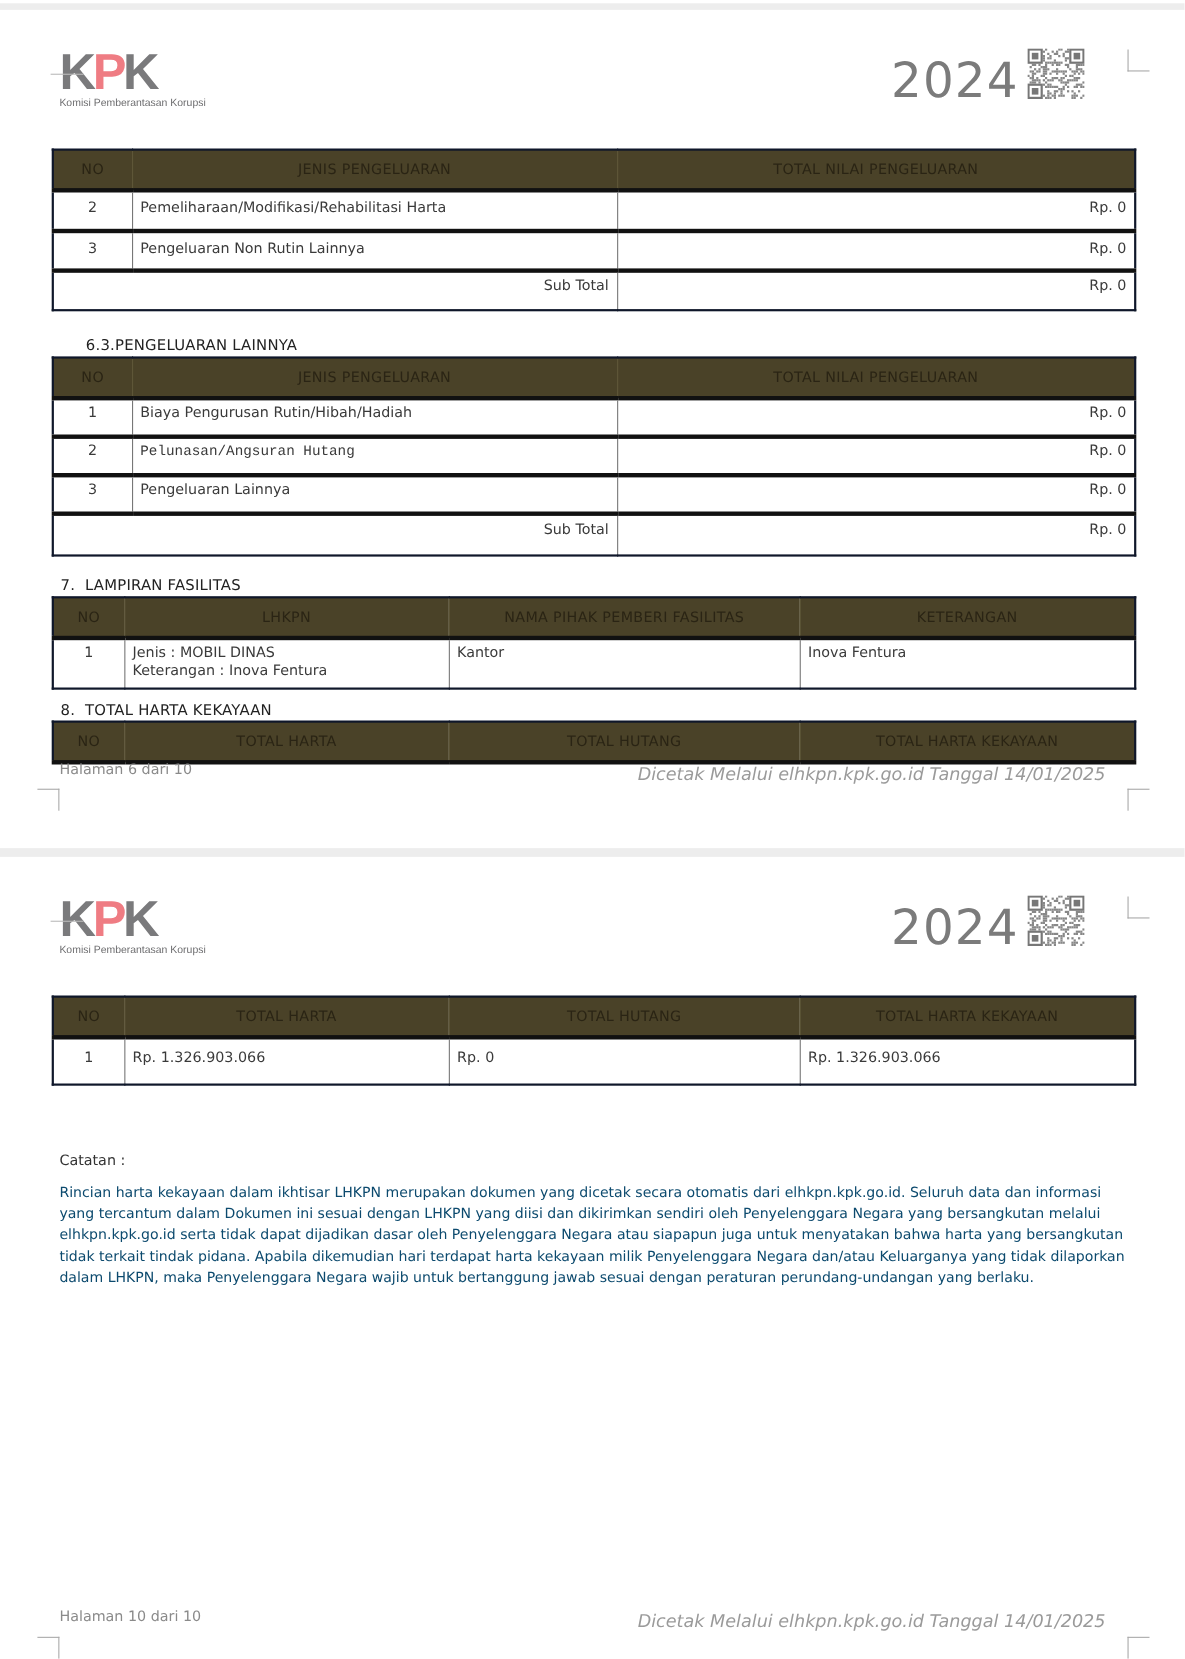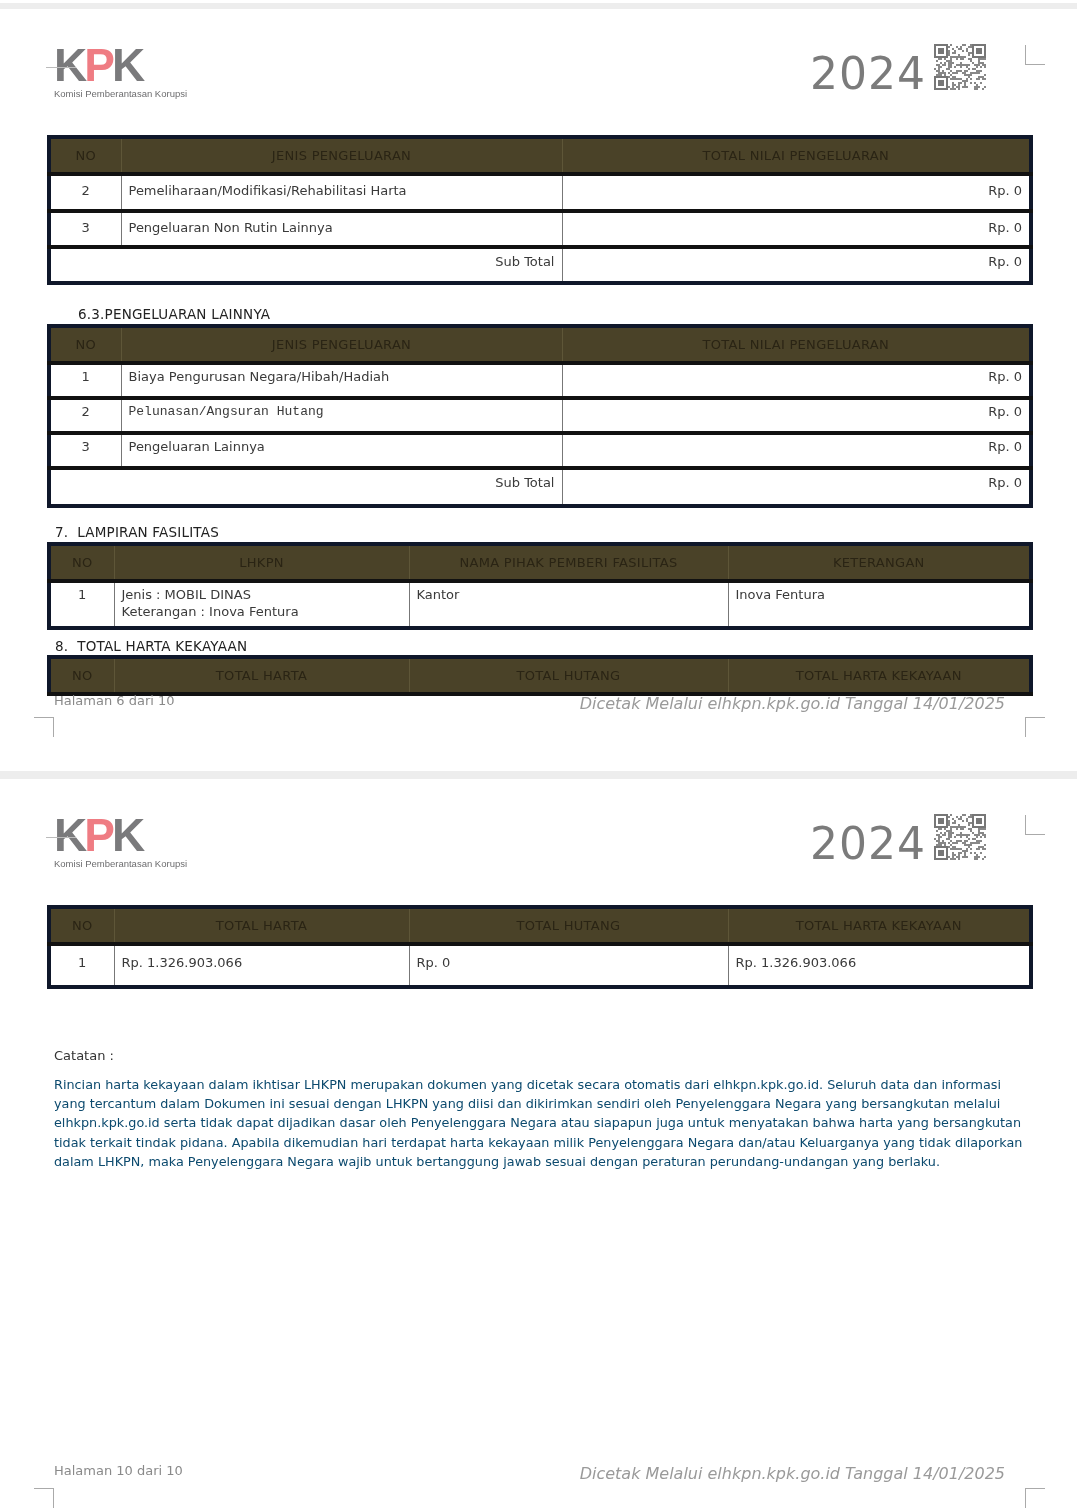--- a/index.html
+++ b/index.html
@@ -15,21 +15,21 @@
   .logo-line { position: absolute; left: -8px; top: 22px; width: 30px; height: 1px; background: #bbb; }
   .year { position: absolute; left: 810px; font-family: "DejaVu Sans", sans-serif; font-size: 44px; color: #7b7b7b; line-height: 50px; letter-spacing: 1px; }
   .qr { position: absolute; left: 934px; width: 52px; height: 46px; }
   .crop { position: absolute; width: 20px; height: 20px; border-color: #aaa; border-style: solid; border-width: 0; }
   .crop.tl { border-left-width: 1px; border-bottom-width: 1px; }
   .crop.bl { border-right-width: 1px; border-top-width: 1px; }
   .crop.br { border-left-width: 1px; border-top-width: 1px; }
   table { position: absolute; border-collapse: collapse; font-size: 13px; color: #3a3a3a; }
   th { background: #4a4228; color: #2a2414; font-weight: normal; font-size: 13px; height: 37px; border-left: 1px solid #5e5638; border-bottom: 4px solid #111; letter-spacing: 0.3px; }
   th:first-child { border-left: none; }
-  table.t { border: 4px solid #0f172a; }
+  table.t { border: 2px solid #0f172a; }
   td { border-left: 1px solid #777; vertical-align: top; padding: 6px 7px; line-height: 17px; }
   td:first-child { border-left: none; text-align: center; }
   tr.sep td { border-bottom: 4px solid #111; }
   .r { text-align: right; }
   .sec-title { position: absolute; font-size: 13.5px; color: #222; letter-spacing: 0.2px; }
   .footer-l { position: absolute; left: 54px; font-size: 13px; color: #8a8a8a; }
   .footer-r { position: absolute; right: 72px; font-size: 16px; color: #9a9a9a; font-style: italic; }
   .note-title { position: absolute; left: 54px; top: 1048px; font-size: 13px; color: #333; }
   .note-body { position: absolute; left: 54px; top: 1075px; width: 975px; font-size: 12.8px; line-height: 19.2px; color: #0c4a6e; }
 </style>
@@ -280,21 +280,21 @@
       <col>
     </colgroup>
   <tbody>
       <tr>
     <th>NO</th>
     <th>JENIS PENGELUARAN</th>
     <th>TOTAL NILAI PENGELUARAN</th>
   </tr>
   <tr class="sep" style="height:35px;">
     <td style="padding-top:3px;">1</td>
-    <td style="padding-top:3px;">Biaya Pengurusan Negara/Hibah/Hadiah</td>
+    <td style="padding-top:3px;">Biaya Pengurusan Rutin/Hibah/Hadiah</td>
     <td class="r" style="padding-top:3px;">Rp. 0</td>
   </tr>
   <tr class="sep" style="height:35px;">
     <td style="padding-top:3px;">2</td>
     <td style="padding-top:3px;font-family:Liberation Mono, monospace;">Pelunasan/Angsuran Hutang</td>
     <td class="r" style="padding-top:3px;">Rp. 0</td>
   </tr>
   <tr class="sep" style="height:35px;">
     <td style="padding-top:3px;">3</td>
     <td style="padding-top:3px;">Pengeluaran Lainnya</td>

